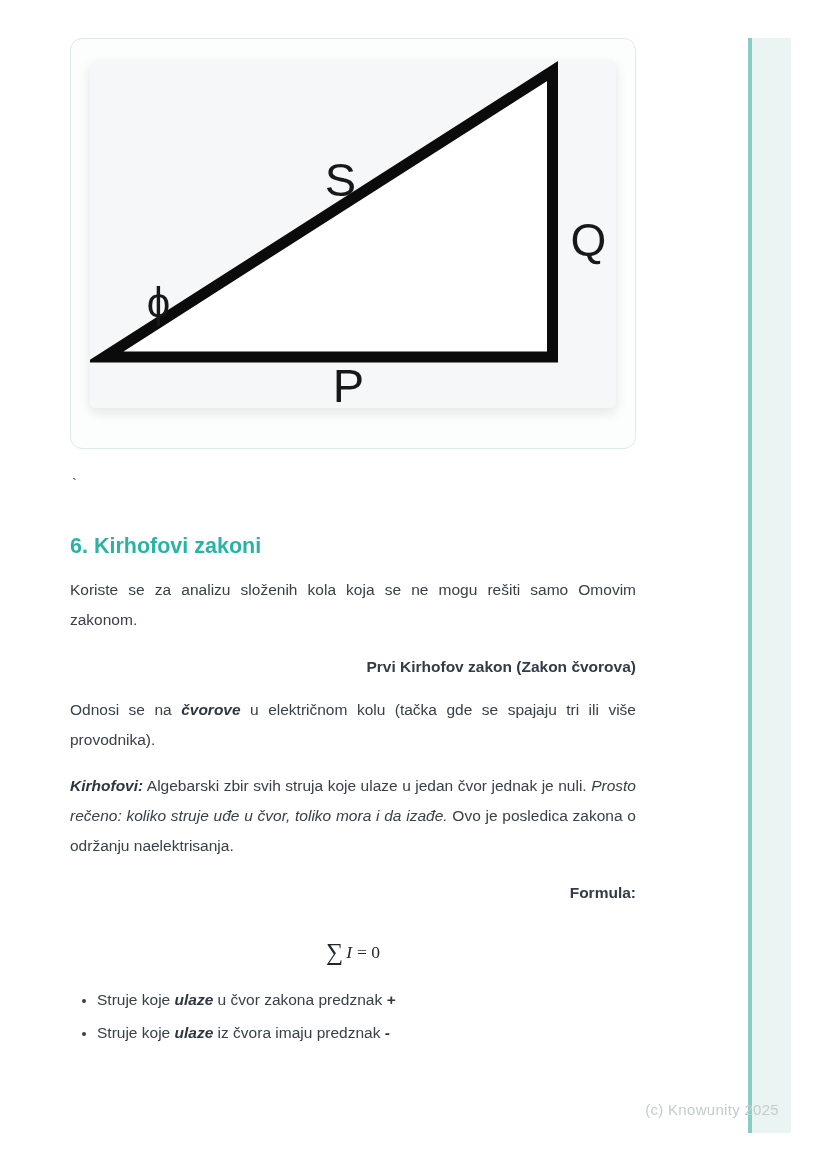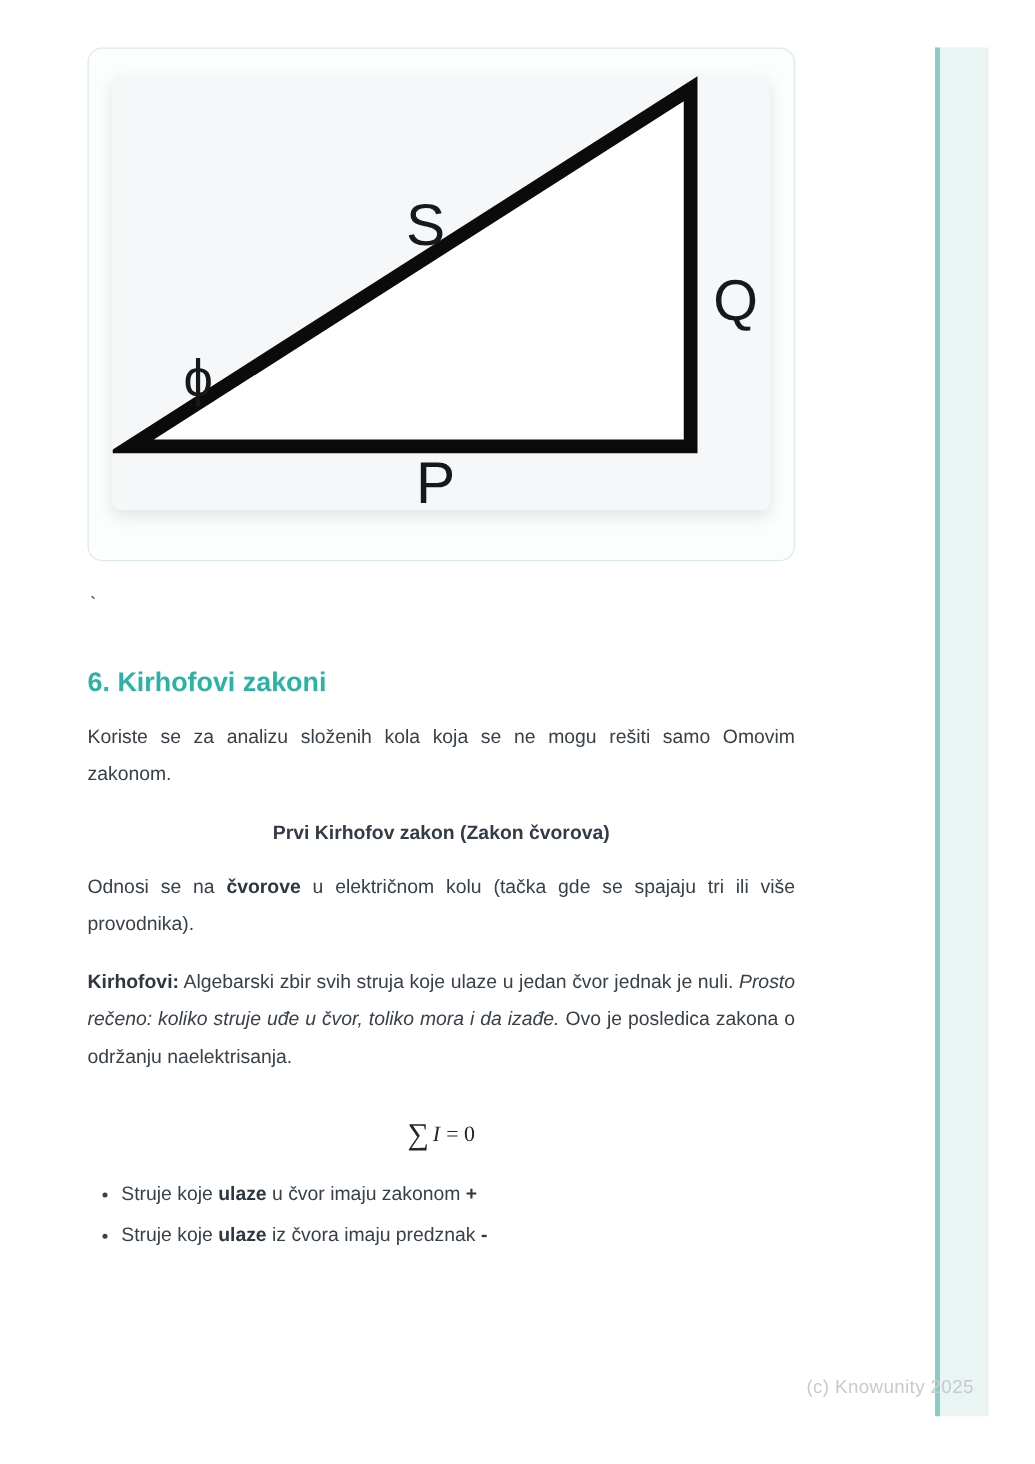--- a/index.html
+++ b/index.html
@@ -79,21 +79,21 @@
     color: #384049;
     text-align: justify;
   }
   p.body.left { text-align: left; }
   p.subhead {
     margin: 20px 0 0;
     font-size: 15.5px;
     line-height: 24px;
     font-weight: 700;
     color: #333b46;
-    text-align: center;
+    text-align: right;
   }
   .formula-row {
     margin: 34px 0 0;
     text-align: center;
     font-family: Liberation Serif, serif;
     color: #22272e;
   }
   .formula-row .sigma {
     font-size: 24px;
     vertical-align: -2px;
@@ -110,21 +110,21 @@
     padding-left: 27px;
     list-style: disc;
   }
   ul.sign-list li {
     font-size: 15.5px;
     line-height: 28px;
     margin-bottom: 5px;
     color: #384049;
   }
   ul.sign-list li::marker { font-size: 13px; }
-  strong { font-weight: 700; color: #2e3640; }
+  strong { font-weight: 700; color: #2e3640; font-style: italic; }
   em { font-style: italic; }
   .copyright {
     position: absolute;
     top: 1101px;
     right: 49px;
     font-size: 15px;
     letter-spacing: 0.3px;
     color: #c4cccc;
     z-index: 2;
   }
@@ -155,26 +155,27 @@
     <h2 class="section-heading">6. Kirhofovi zakoni</h2>
 
     <p class="body">Koriste se za analizu složenih kola koja se ne mogu rešiti samo Omovim zakonom.</p>
 
     <p class="subhead">Prvi Kirhofov zakon (Zakon čvorova)</p>
 
     <p class="body"><span>Odnosi se na </span><strong>čvorove</strong><span> u električnom kolu (tačka gde se spajaju tri ili više provodnika).</span></p>
 
     <p class="body"><strong>Kirhofovi:</strong><span> Algebarski zbir svih struja koje ulaze u jedan čvor jednak je nuli. </span><em>Prosto rečeno: koliko struje uđe u čvor, toliko mora i da izađe.</em><span> Ovo je posledica zakona o održanju naelektrisanja.</span></p>
 
+    <p class="subhead">Formula:</p>
 
     <div class="formula-row"><span class="sigma">∑</span><span class="mvar">I</span><span class="meq">= 0</span></div>
 
 
     <ul class="sign-list">
-      <li><span>Struje koje </span><strong>ulaze</strong><span> u čvor imaju zakonom </span><strong>+</strong></li>
+      <li><span>Struje koje </span><strong>ulaze</strong><span> u čvor zakona predznak </span><strong>+</strong></li>
       <li><span>Struje koje </span><strong>ulaze</strong><span> iz čvora imaju predznak </span><strong>-</strong></li>
     </ul>
 
   </div>
 
   <div class="copyright">(c) Knowunity 2025</div>
 
 </div>
 
 </body></html>

